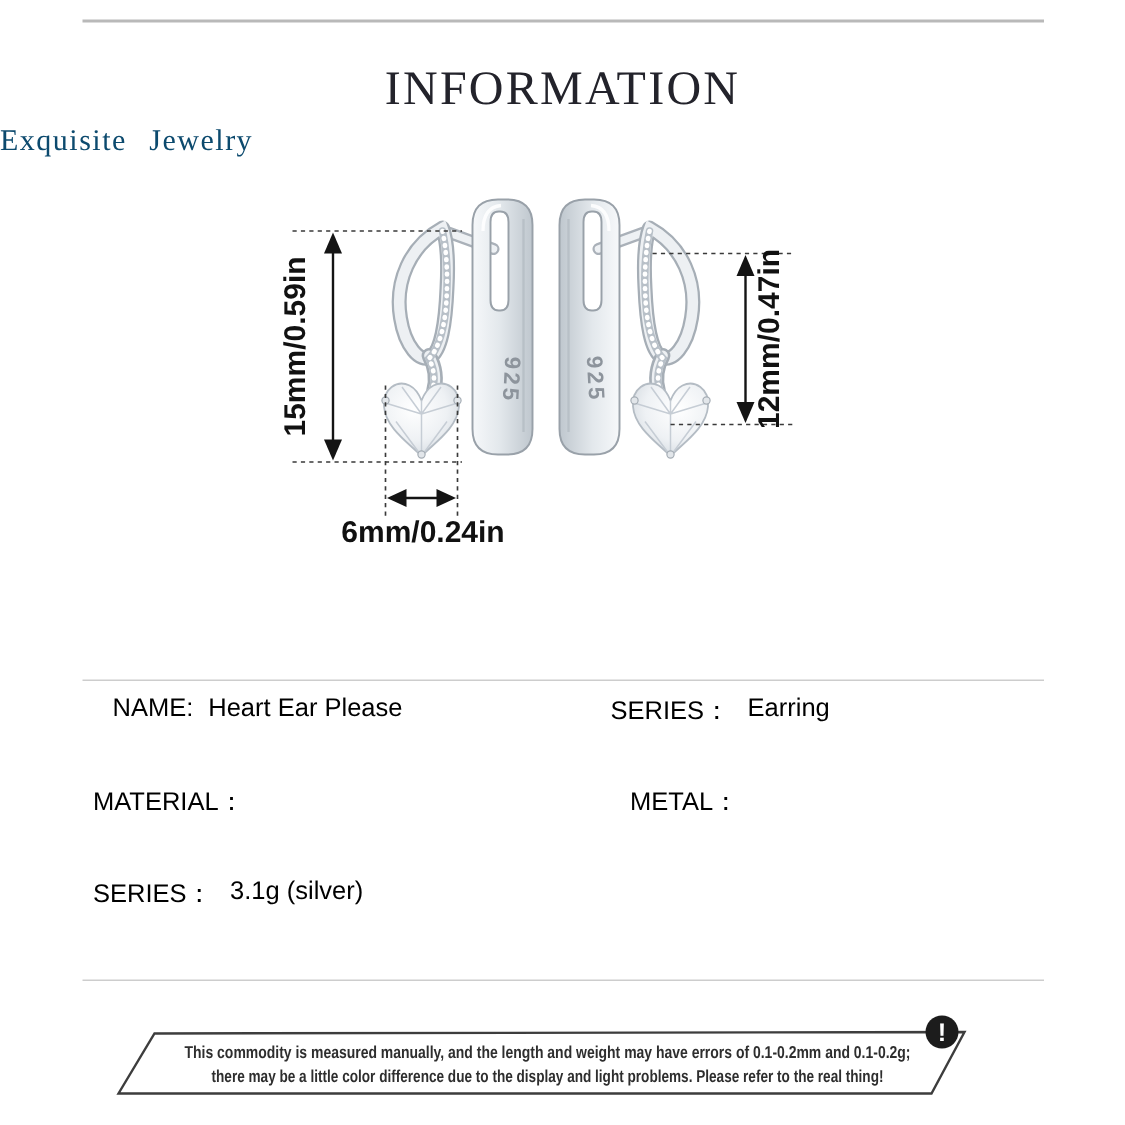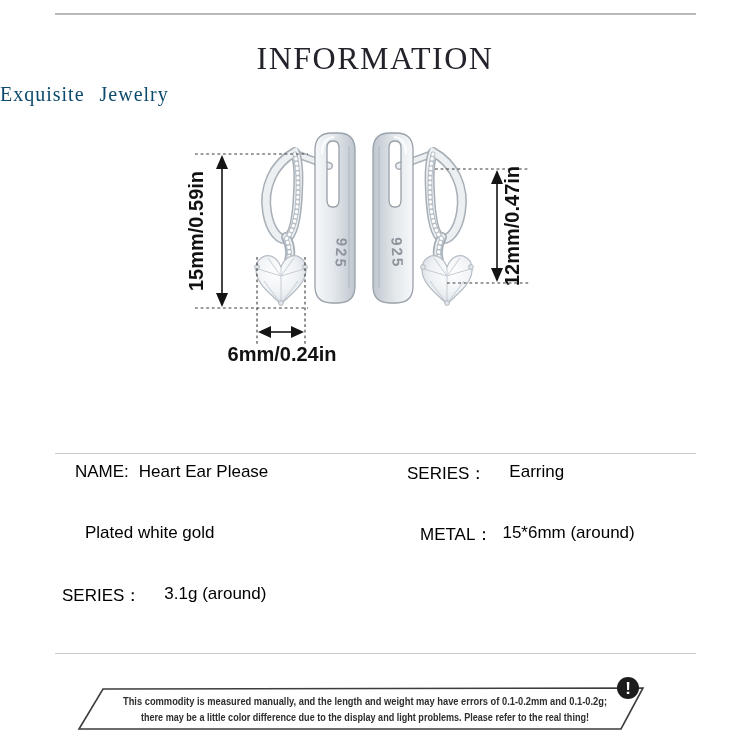--- a/index.html
+++ b/index.html
@@ -26,21 +26,21 @@
     position:absolute;left:55px;top:453px;width:641px;height:201px;
     border-top:1px solid #cdcdcd;border-bottom:1px solid #cdcdcd;
     box-sizing:border-box;display:grid;grid-template-columns:345px 1fr;
     grid-auto-rows:1fr;padding:8px 0;
   }
   .cell{display:flex;align-items:flex-start;font-size:17px;color:#000000;}
   .cell.left{padding-left:20px;}
   .cell.right{padding-left:7px;}
   .cell .lbl{white-space:pre;}
   .cell.left .val{margin-left:10px;}
-  .cell.right .val{margin-left:23px;}
+  .cell.right .val{margin-left:12px;}
   .disclaimer{position:absolute;left:60px;top:668px;width:600px;height:70px;}
   svg text{font-family:"Liberation Sans", sans-serif;}
 </style>
 </head>
 <body>
 
 <div class="top-divider"></div>
 
 <div class="title">INFORMATION</div>
 <div class="subtitle">Exquisite  Jewelry</div>
@@ -134,29 +134,28 @@
 <div class="spec-table">
   <div class="cell left">
     <span class="lbl">NAME:</span>
     <span class="val">Heart Ear Please</span>
   </div>
   <div class="cell right">
     <span class="lbl">SERIES：</span>
     <span class="val">Earring</span>
   </div>
   <div class="cell right">
-    <span class="val">Plated white gold</span>
+    <span class="lbl">MATERIAL：</span>
   </div>
   <div class="cell left">
     <span class="lbl">METAL：</span>
-    <span class="val">15*6mm (around)</span>
   </div>
   <div class="cell right">
     <span class="lbl">SERIES：</span>
-    <span class="val">3.1g (around)</span>
+    <span class="val">3.1g (silver)</span>
   </div>
 </div>
 
 <div class="disclaimer">
 <svg width="600" height="70" viewBox="0 0 600 70">
   <polygon points="43,21 583,20 561,61 19,61" fill="#ffffff" stroke="#3d3d3d" stroke-width="1.6"></polygon>
   <g>
     <circle cx="568" cy="20" r="11" fill="#1c1c1c"></circle>
     <text x="568" y="26" text-anchor="middle" font-size="17" font-weight="700" fill="#ffffff">!</text>
   </g>

